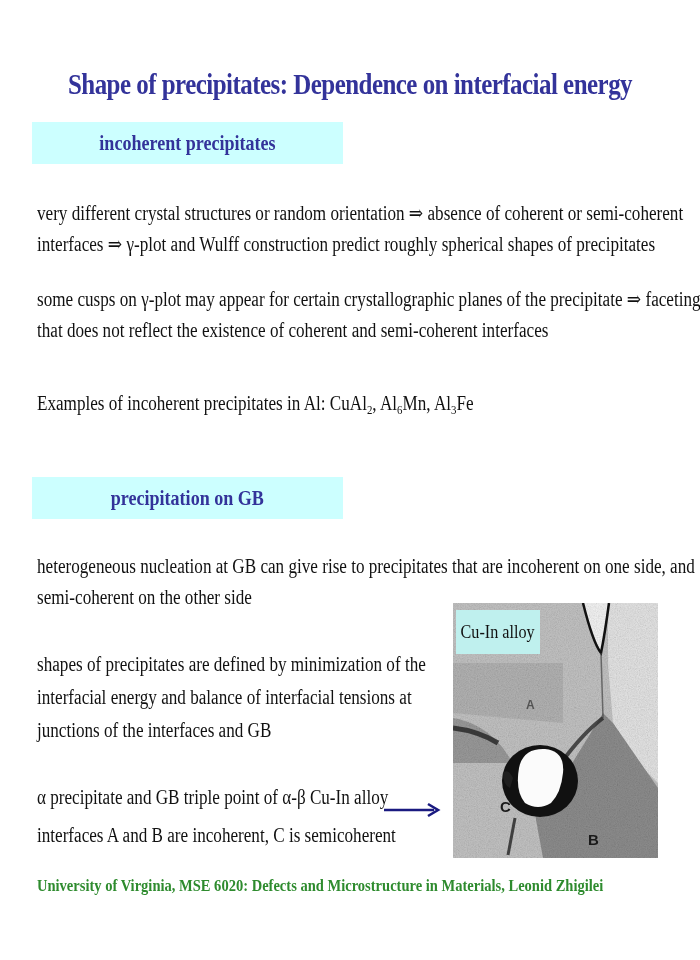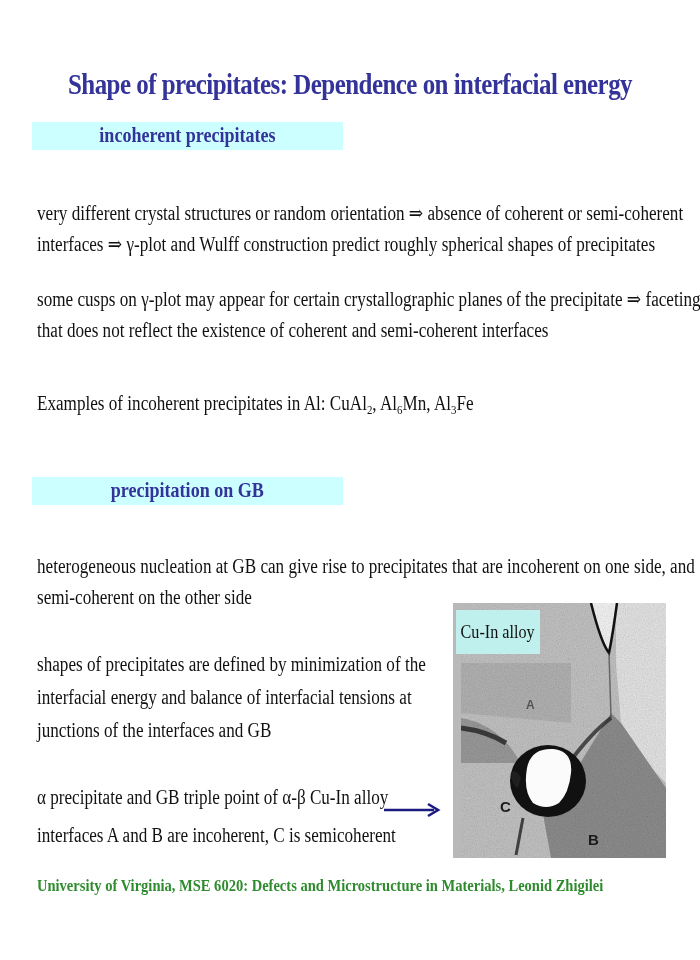--- a/index.html
+++ b/index.html
@@ -26,24 +26,24 @@
       color: #33339a;
       letter-spacing: -0.6px;
       transform: scaleX(0.86);
       transform-origin: 350px 0;
       white-space: nowrap;
     }
     .section-box {
       position: absolute;
       left: 32px;
       width: 311px;
-      height: 28px;
+      height: 42px;
       background: #ccffff;
       display: flex;
-      align-items: flex-start;
+      align-items: center;
       justify-content: center;
     }
     .section-box span {
       font-weight: bold;
       font-size: 22px;
       color: #33339a;
       transform: scaleX(0.82);
       white-space: nowrap;
       display: inline-block;
     }
@@ -80,21 +80,20 @@
     }
 
     .micrograph {
       position: absolute;
       left: 453px;
       top: 603px;
       width: 205px;
       height: 255px;
       overflow: hidden;
       background: #b9b9b9;
-      padding-left: 8px;
     }
     .micro-label {
       position: absolute;
       left: 3px;
       top: 7px;
       width: 84px;
       height: 44px;
       background: #bff0ee;
       display: flex;
       align-items: center;

